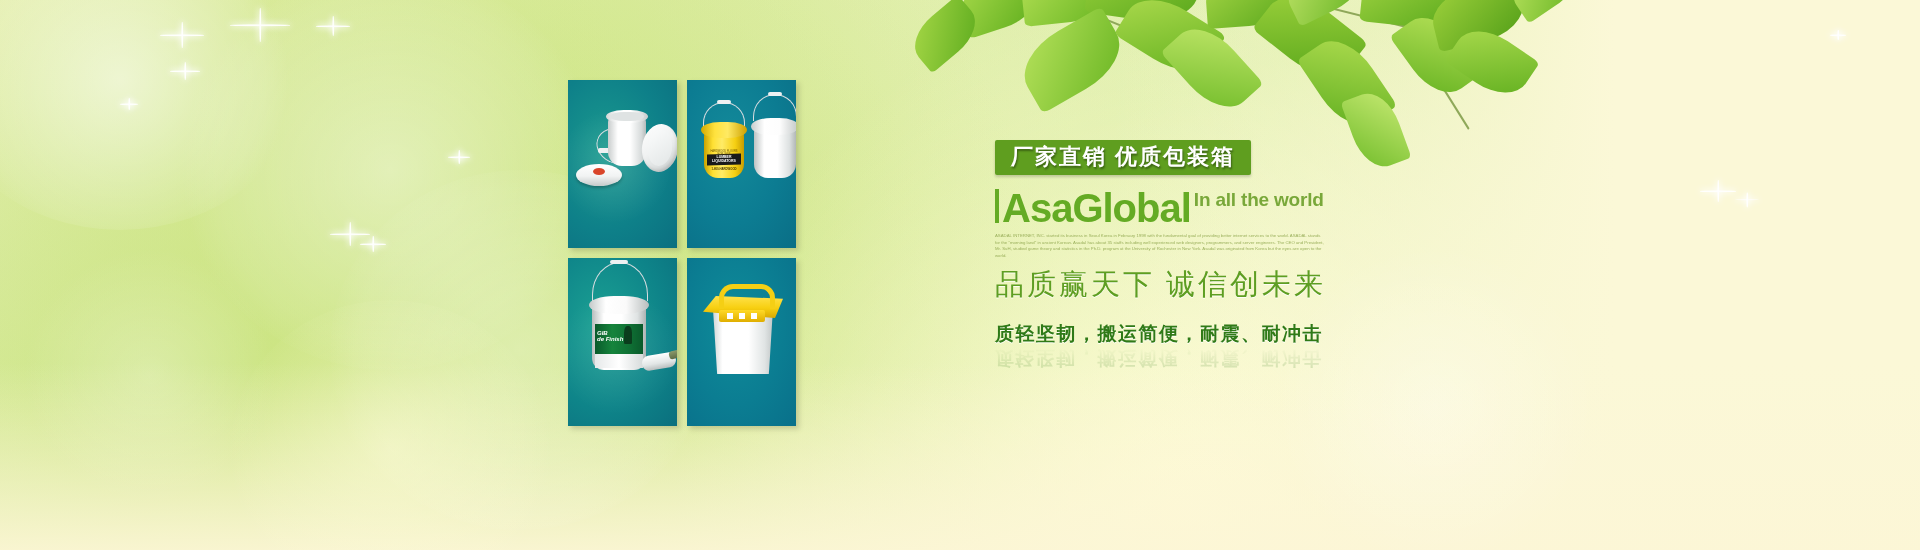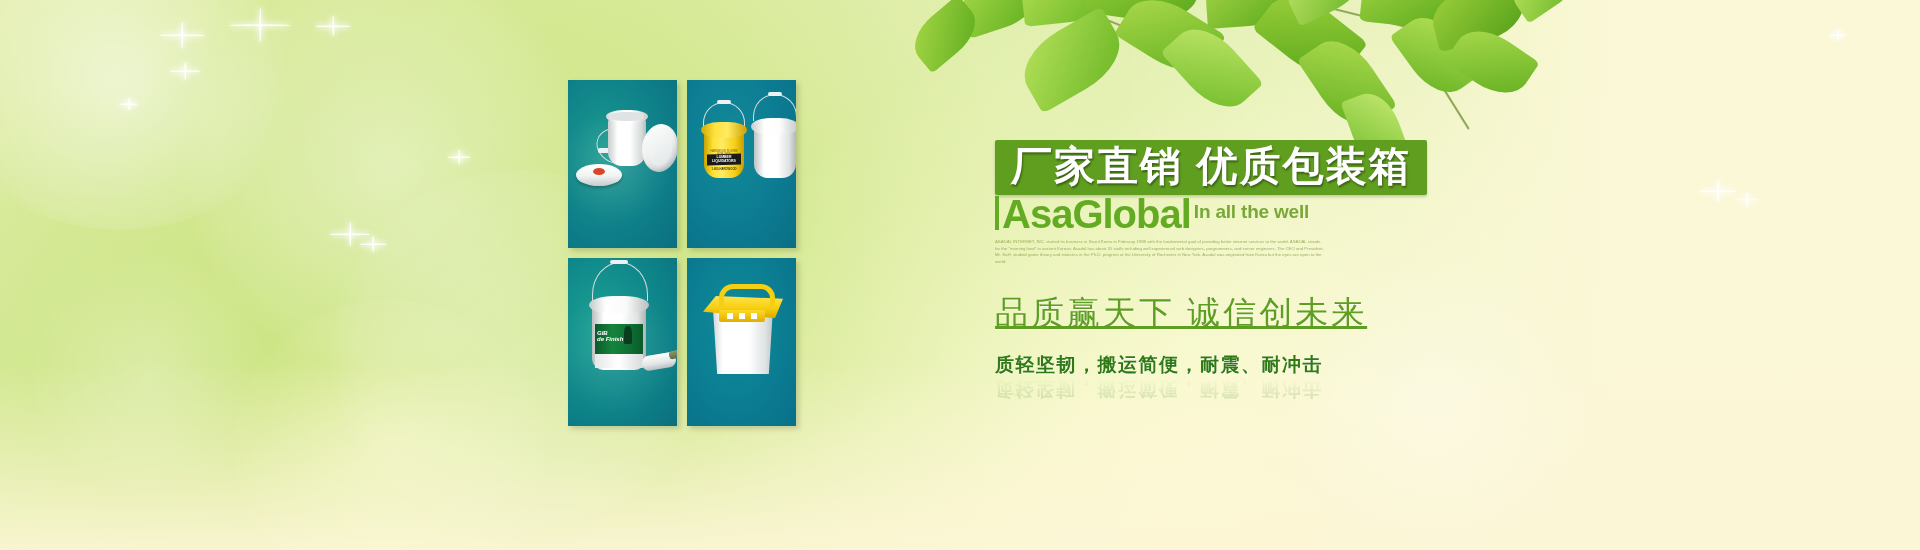--- a/index.html
+++ b/index.html
@@ -78,39 +78,39 @@
   .tagline{
     color:#5a9a22;font-size:16px;font-weight:bold;letter-spacing:.4px;
     text-shadow:0 1px 0 rgba(255,255,255,.85);margin-bottom:10px;
   }
   .green-bar{
     display:inline-block;background:#5f9e1f;
     padding:5px 16px 7px 16px;border-radius:2px;
     box-shadow:0 2px 3px rgba(0,0,0,.18);
   }
   .green-bar .bar-text{
-    color:#ffffff;font-size:41px;font-weight:bold;letter-spacing:2px;
+    color:#ffffff;font-size:22px;font-weight:bold;letter-spacing:2px;
     text-shadow:1px 2px 2px rgba(0,0,0,.38);line-height:1.05;white-space:nowrap;
   }
-  .brand-row{display:flex;align-items:center;}
+  .brand-row{margin-top:14px;display:flex;align-items:flex-start;}
   .brand-bar{width:4px;height:34px;background:#64ab24;margin-right:3px;margin-bottom:3px;}
   .brand-name{
     color:#64ab24;font-size:40px;font-weight:bold;letter-spacing:-1px;line-height:.95;
   }
   .brand-sub{
     color:#79a83a;font-size:19px;font-weight:bold;margin-left:3px;margin-bottom:4px;
     letter-spacing:-.2px;
   }
   .blurb{
     margin-top:6px;width:330px;color:#9bb05c;font-size:4.3px;line-height:1.55;
     letter-spacing:0;
   }
   .slogan{
-    margin-top:25px;color:#5e9e22;font-size:33px;letter-spacing:3px;
-    text-shadow:0 1px 0 rgba(255,255,255,.8);white-space:nowrap;text-decoration:underline;
+    margin-top:5px;color:#5e9e22;font-size:29px;letter-spacing:3px;
+    text-shadow:0 1px 0 rgba(255,255,255,.8);white-space:nowrap;
   }
   .features-wrap{margin-top:16px;position:relative;height:52px;}
   .features{
     color:#2f7a17;font-size:19px;font-weight:bold;letter-spacing:1.5px;
     text-shadow:0 1px 0 rgba(255,255,255,.85);white-space:nowrap;
   }
   .features-reflect{
     position:absolute;left:0;top:24px;
     color:#2f7a17;font-size:19px;font-weight:bold;letter-spacing:1.5px;white-space:nowrap;
     transform:scaleY(-1);opacity:.22;
@@ -259,21 +259,21 @@
   <div class="text-col">
 
 
     <div class="green-bar">
       <div class="bar-text">厂家直销 优质包装箱</div>
     </div>
 
     <div class="brand-row">
       <div class="brand-bar"></div>
       <div class="brand-name">AsaGlobal</div>
-      <div class="brand-sub">In all the well</div>
+      <div class="brand-sub">In all the world</div>
     </div>
 
     <div class="blurb">ASADAL INTERNET, INC. started its business in Seoul Korea in February 1998 with the fundamental goal of providing better internet services to the world. ASADAL stands for the "morning land" in ancient Korean. Asadal has about 35 staffs including well experienced web designers, programmers, and server engineers. The CEO and President, Mr. SuH, studied game theory and statistics in the Ph.D. program at the University of Rochester in New York. Asadal was originated from Korea but the eyes are open to the world.</div>
 
     <div class="slogan">品质赢天下  诚信创未来</div>
 
     <div class="features-wrap">
       <div class="features">质轻坚韧，搬运简便，耐震、耐冲击</div>
       <div class="features-reflect">质轻坚韧，搬运简便，耐震、耐冲击</div>
     </div>

